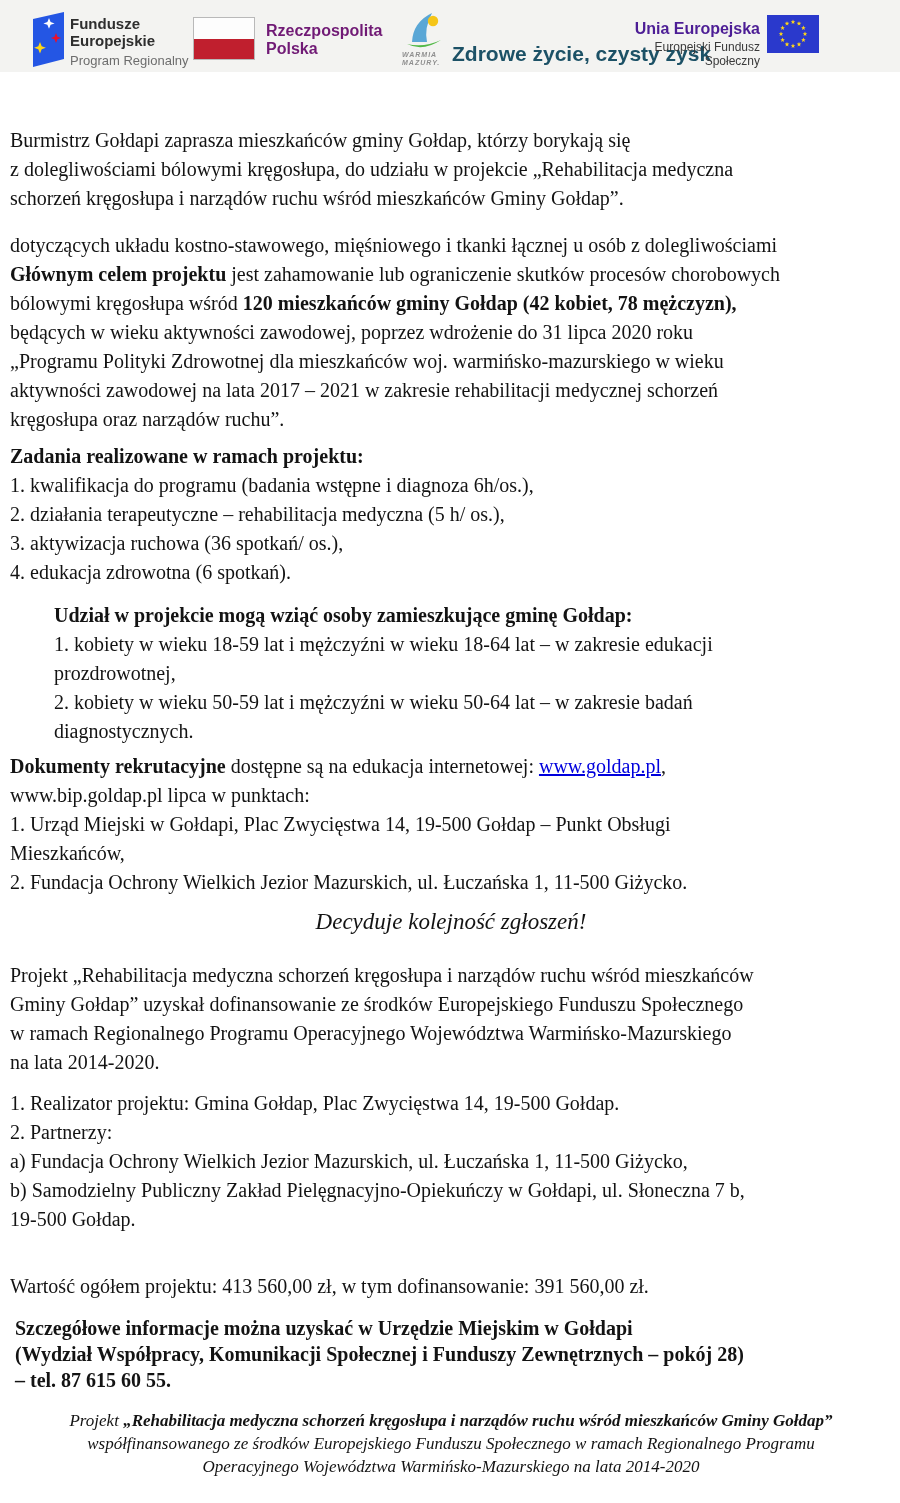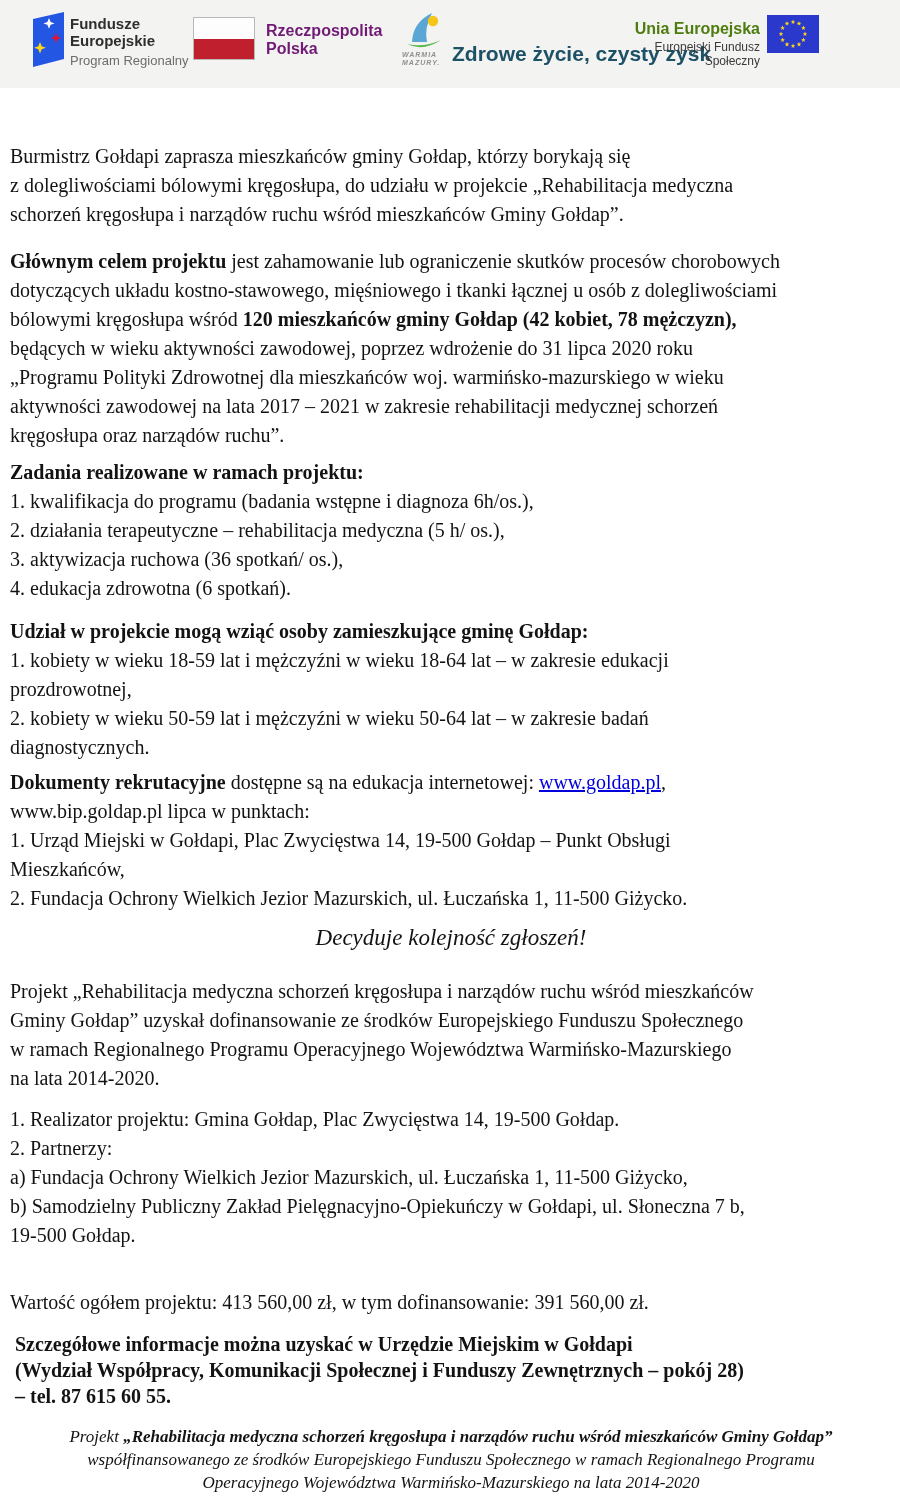--- a/index.html
+++ b/index.html
@@ -1,48 +1,48 @@
 <!DOCTYPE html>
 <html><head>
 <meta charset="utf-8">
 <style>
   html,body{margin:0;padding:0;}
   body{
     width:900px;height:1503px;background:#ffffff;color:#131313;
     font-family:"Liberation Serif", serif;overflow:hidden;position:relative;
   }
   
-  .logo-strip{position:relative;height:88px;background:#f3f3f1;}
+  .logo-strip{position:relative;height:72px;background:#f3f3f1;}
   .abs{position:absolute;}
   .sans{font-family:"Liberation Sans", sans-serif;}
   .fe-flag{left:28px;top:10px;}
   .fe-text{left:70px;top:15px;}
   .fe-title{font-weight:bold;font-size:15px;line-height:17px;color:#2e2e2e;}
   .fe-sub{font-size:13px;color:#6d6d6d;margin-top:4px;}
   .pl-flag{left:193px;top:17px;width:62px;height:43px;border:1px solid #b9b9b9;box-sizing:border-box;}
   .pl-flag .w{height:50%;background:#fdfdfd;}
   .pl-flag .r{height:50%;background:#c01f2e;}
   .pl-text{left:266px;top:22px;font-weight:bold;font-size:16px;line-height:18px;color:#701a75;}
   .wm-sail{left:404px;top:10px;}
   .wm-brand{left:402px;top:51px;font-size:7px;line-height:8px;font-style:italic;font-weight:bold;color:#8f8f8f;letter-spacing:1px;}
   .wm-slogan{left:452px;top:42px;font-weight:bold;font-size:21px;color:#1c5166;}
   .eu-text{left:628px;top:20px;width:132px;text-align:right;}
-  .eu-title{font-weight:bold;font-size:16px;color:#4d7c0f;line-height:18px;}
+  .eu-title{font-weight:bold;font-size:16px;color:#4c1d95;line-height:18px;}
   .eu-sub{font-size:12px;color:#3a3a3a;margin-top:2px;}
   .eu-flag{left:767px;top:15px;}
   
   .content{padding:0 8px 0 10px;font-size:20px;line-height:29px;}
   .line{white-space:nowrap;}
   .b{font-weight:bold;}
   a{color:#0000dd;text-decoration:underline;cursor:pointer;}
   .heading{font-weight:bold;}
   #intro{margin-top:54px;}
   #goal{margin-top:18px;}
   #tasks{margin-top:8px;}
-  #eligibility{margin-top:14px;}
+  #eligibility{margin-top:14px;margin-left:44px;}
   #documents{margin-top:6px;}
   #headline{margin-top:10px;font-size:23px;line-height:30px;font-style:italic;text-align:center;}
   #funding{margin-top:24px;}
   #partners{margin-top:12px;}
   #value{margin-top:38px;}
   #contact{margin-top:14px;font-weight:bold;line-height:26px;padding-left:5px;}
   #footer{margin-top:16px;font-style:italic;font-size:17px;line-height:23px;text-align:center;}
 </style>
 </head>
 <body>
@@ -115,22 +115,22 @@
 
 <div class="content">
 
   <div id="intro">
       <div class="line"><span>Burmistrz Gołdapi zaprasza mieszkańców gminy Gołdap, którzy borykają się</span></div>
       <div class="line"><span>z dolegliwościami bólowymi kręgosłupa, do udziału w projekcie „Rehabilitacja medyczna</span></div>
       <div class="line"><span>schorzeń kręgosłupa i narządów ruchu wśród mieszkańców Gminy Gołdap”.</span></div>
     </div>
 
   <div id="goal">
+      <div class="line"><span>dotyczących układu kostno-stawowego, mięśniowego i tkanki łącznej u osób z dolegliwościami</span></div>
       <div class="line"><span class="b">Głównym celem projektu</span><span> jest zahamowanie lub ograniczenie skutków procesów chorobowych</span></div>
-      <div class="line"><span>dotyczących układu kostno-stawowego, mięśniowego i tkanki łącznej u osób z dolegliwościami</span></div>
       <div class="line"><span>bólowymi kręgosłupa wśród </span><span class="b">120 mieszkańców gminy Gołdap (42 kobiet, 78 mężczyzn),</span></div>
       <div class="line"><span>będących w wieku aktywności zawodowej, poprzez wdrożenie do 31 lipca 2020 roku</span></div>
       <div class="line"><span>„Programu Polityki Zdrowotnej dla mieszkańców woj. warmińsko-mazurskiego w wieku</span></div>
       <div class="line"><span>aktywności zawodowej na lata 2017 – 2021 w zakresie rehabilitacji medycznej schorzeń</span></div>
       <div class="line"><span>kręgosłupa oraz narządów ruchu”.</span></div>
     </div>
 
   <div id="tasks">
     <div class="line heading">Zadania realizowane w ramach projektu:</div>
     <div>

